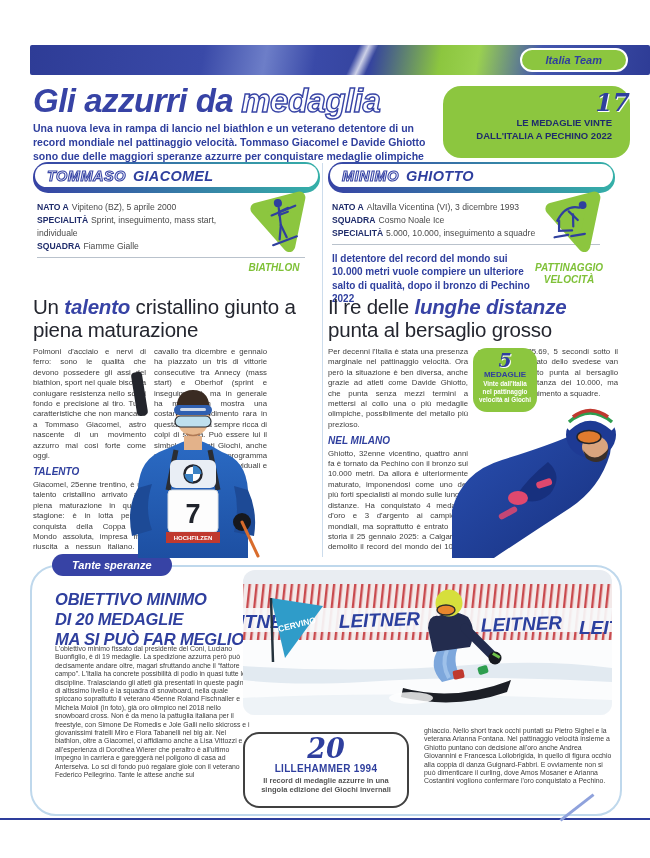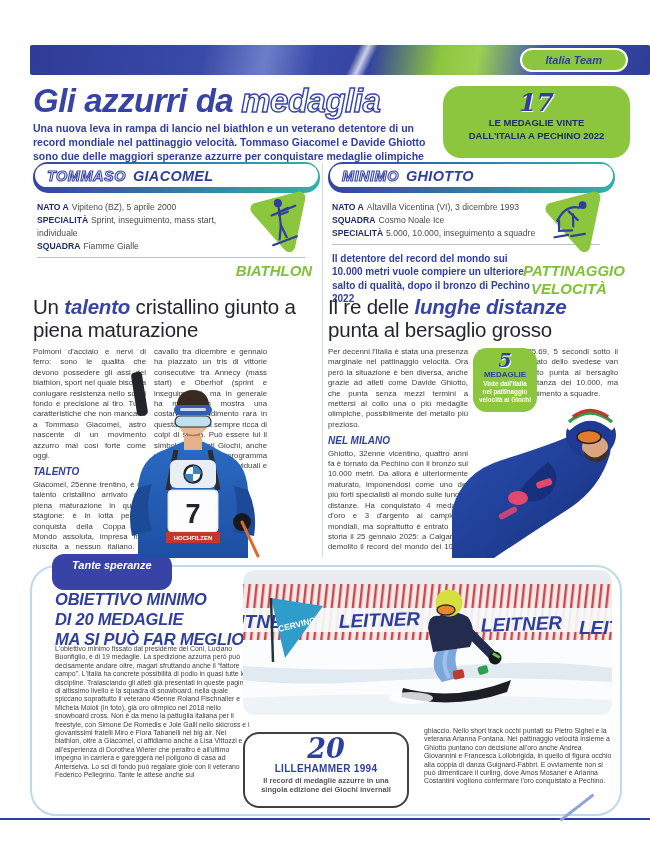--- a/index.html
+++ b/index.html
@@ -17,41 +17,41 @@
     background:#8CC63F;border:2px solid #fff;border-radius:13px;color:#2F3F9E;
     font-style:italic;font-weight:800;font-size:11px;}
 
   
   .title{position:absolute;left:33px;top:82px;font-size:33px;font-style:italic;font-weight:800;
     color:#3743A5;letter-spacing:-0.5px;white-space:nowrap;}
   .outline{color:#fbfcff;-webkit-text-stroke:1.4px #3743A5;margin-left:8px;}
   .intro{position:absolute;left:33px;top:122px;width:402px;font-size:10.5px;font-weight:700;
     color:#2F3F9E;line-height:1.32;}
   .stat17{position:absolute;left:443px;top:86px;width:187px;height:72px;background:#8CC63F;
-    border-radius:18px;text-align:center;}
+    border-radius:18px;text-align:right;}
   .stat17 .num{font-family:"DejaVu Serif",serif;font-style:italic;font-weight:700;font-size:25px;
     color:#2F3F9E;line-height:28px;margin-top:3px;text-shadow:1px 1px 0 #fff;}
   .stat17 .cap{font-size:9.5px;font-weight:800;color:#1F2C6B;line-height:1.35;padding:0 18px;}
 
   
   .card{position:absolute;top:162px;width:287px;height:135px;}
   .card.l{left:33px;} .card.r{left:328px;}
   .pill{height:27px;border-radius:15px;padding:2px;
     background:linear-gradient(90deg,#3743A5,#35B0A8);}
   .pill-in{background:#fff;border-radius:13px;height:23px;display:flex;align-items:center;
     padding:0 12px;font-style:italic;font-weight:900;font-size:14.5px;}
   .fname{color:#fbfcff;-webkit-text-stroke:1.1px #3946a6;margin-right:7px;letter-spacing:.5px;}
   .lname{color:#2F3F9E;letter-spacing:.3px;}
   .rows{margin:8px 0 0 4px;font-size:8.6px;line-height:13px;color:#4a4a4a;width:215px;}
   .rlab{font-weight:800;color:#1F2C6B;margin-right:3px;}
   .cdiv{margin:4px 0 0 4px;border-top:1px solid #b9c2cc;width:268px;}
   .hl{margin:7px 0 0 4px;width:205px;font-size:10px;font-weight:800;color:#2F3F9E;line-height:1.33;}
   .picto{position:absolute;right:6px;top:28px;width:66px;height:72px;}
   .sport-label{position:absolute;right:0px;top:100px;width:92px;text-align:center;color:#7fc138;
-    font-style:italic;font-weight:800;font-size:15px;line-height:1.2;}
+    font-style:italic;font-weight:800;font-size:10px;line-height:1.2;}
 
   
   .headline{position:absolute;top:295px;font-size:20.5px;line-height:1.14;color:#24262f;
     font-weight:400;letter-spacing:-0.2px;}
   .headline.l{left:33px;width:288px;} .headline.r{left:328px;width:294px;}
   .headline .em{font-weight:800;font-style:italic;color:#3743A5;}
 
   
   .article{position:absolute;top:347px;height:211px;column-count:2;column-fill:auto;
     font-size:7.8px;line-height:10.4px;color:#3c3c3c;text-align:justify;overflow:hidden;}
@@ -67,21 +67,21 @@
     color:#2F3F9E;line-height:20px;margin-top:2px;text-shadow:1px 1px 0 #fff;}
   .badge5 .ttl{font-size:8px;font-weight:800;color:#2F3F9E;line-height:9px;}
   .badge5 .cap{font-size:6.3px;font-weight:700;color:#fff;line-height:1.25;padding:1px 5px 0;}
 
   .photo-giacomel{position:absolute;left:118px;top:366px;width:150px;height:192px;z-index:3;}
   .photo-ghiotto{position:absolute;left:452px;top:392px;width:168px;height:166px;z-index:3;}
 
   
   .bbox{position:absolute;left:30px;top:565px;width:588px;height:247px;
     border:2px solid #BFD8EC;border-radius:26px;}
-  .bbadge{position:absolute;left:52px;top:554px;height:36px;line-height:22px;padding:0 20px;
+  .bbadge{position:absolute;left:52px;top:554px;height:22px;line-height:22px;padding:0 20px;
     background:#3743A5;border-radius:12px;color:#fff;font-style:italic;font-weight:800;
     font-size:11px;z-index:2;}
   .bhead{position:absolute;left:55px;top:590px;font-size:16.5px;font-style:italic;font-weight:900;
     color:#2F3F9E;line-height:1.2;letter-spacing:-0.2px;}
   .bleft{position:absolute;left:55px;top:645px;width:196px;height:148px;overflow:hidden;
     font-size:6.9px;line-height:8.4px;color:#3c3c3c;}
   .bright{position:absolute;left:424px;top:727px;width:188px;height:80px;overflow:hidden;
     font-size:6.9px;line-height:8.4px;color:#3c3c3c;}
   .bphoto{position:absolute;left:243px;top:570px;width:369px;height:145px;border-radius:12px;
     overflow:hidden;}

